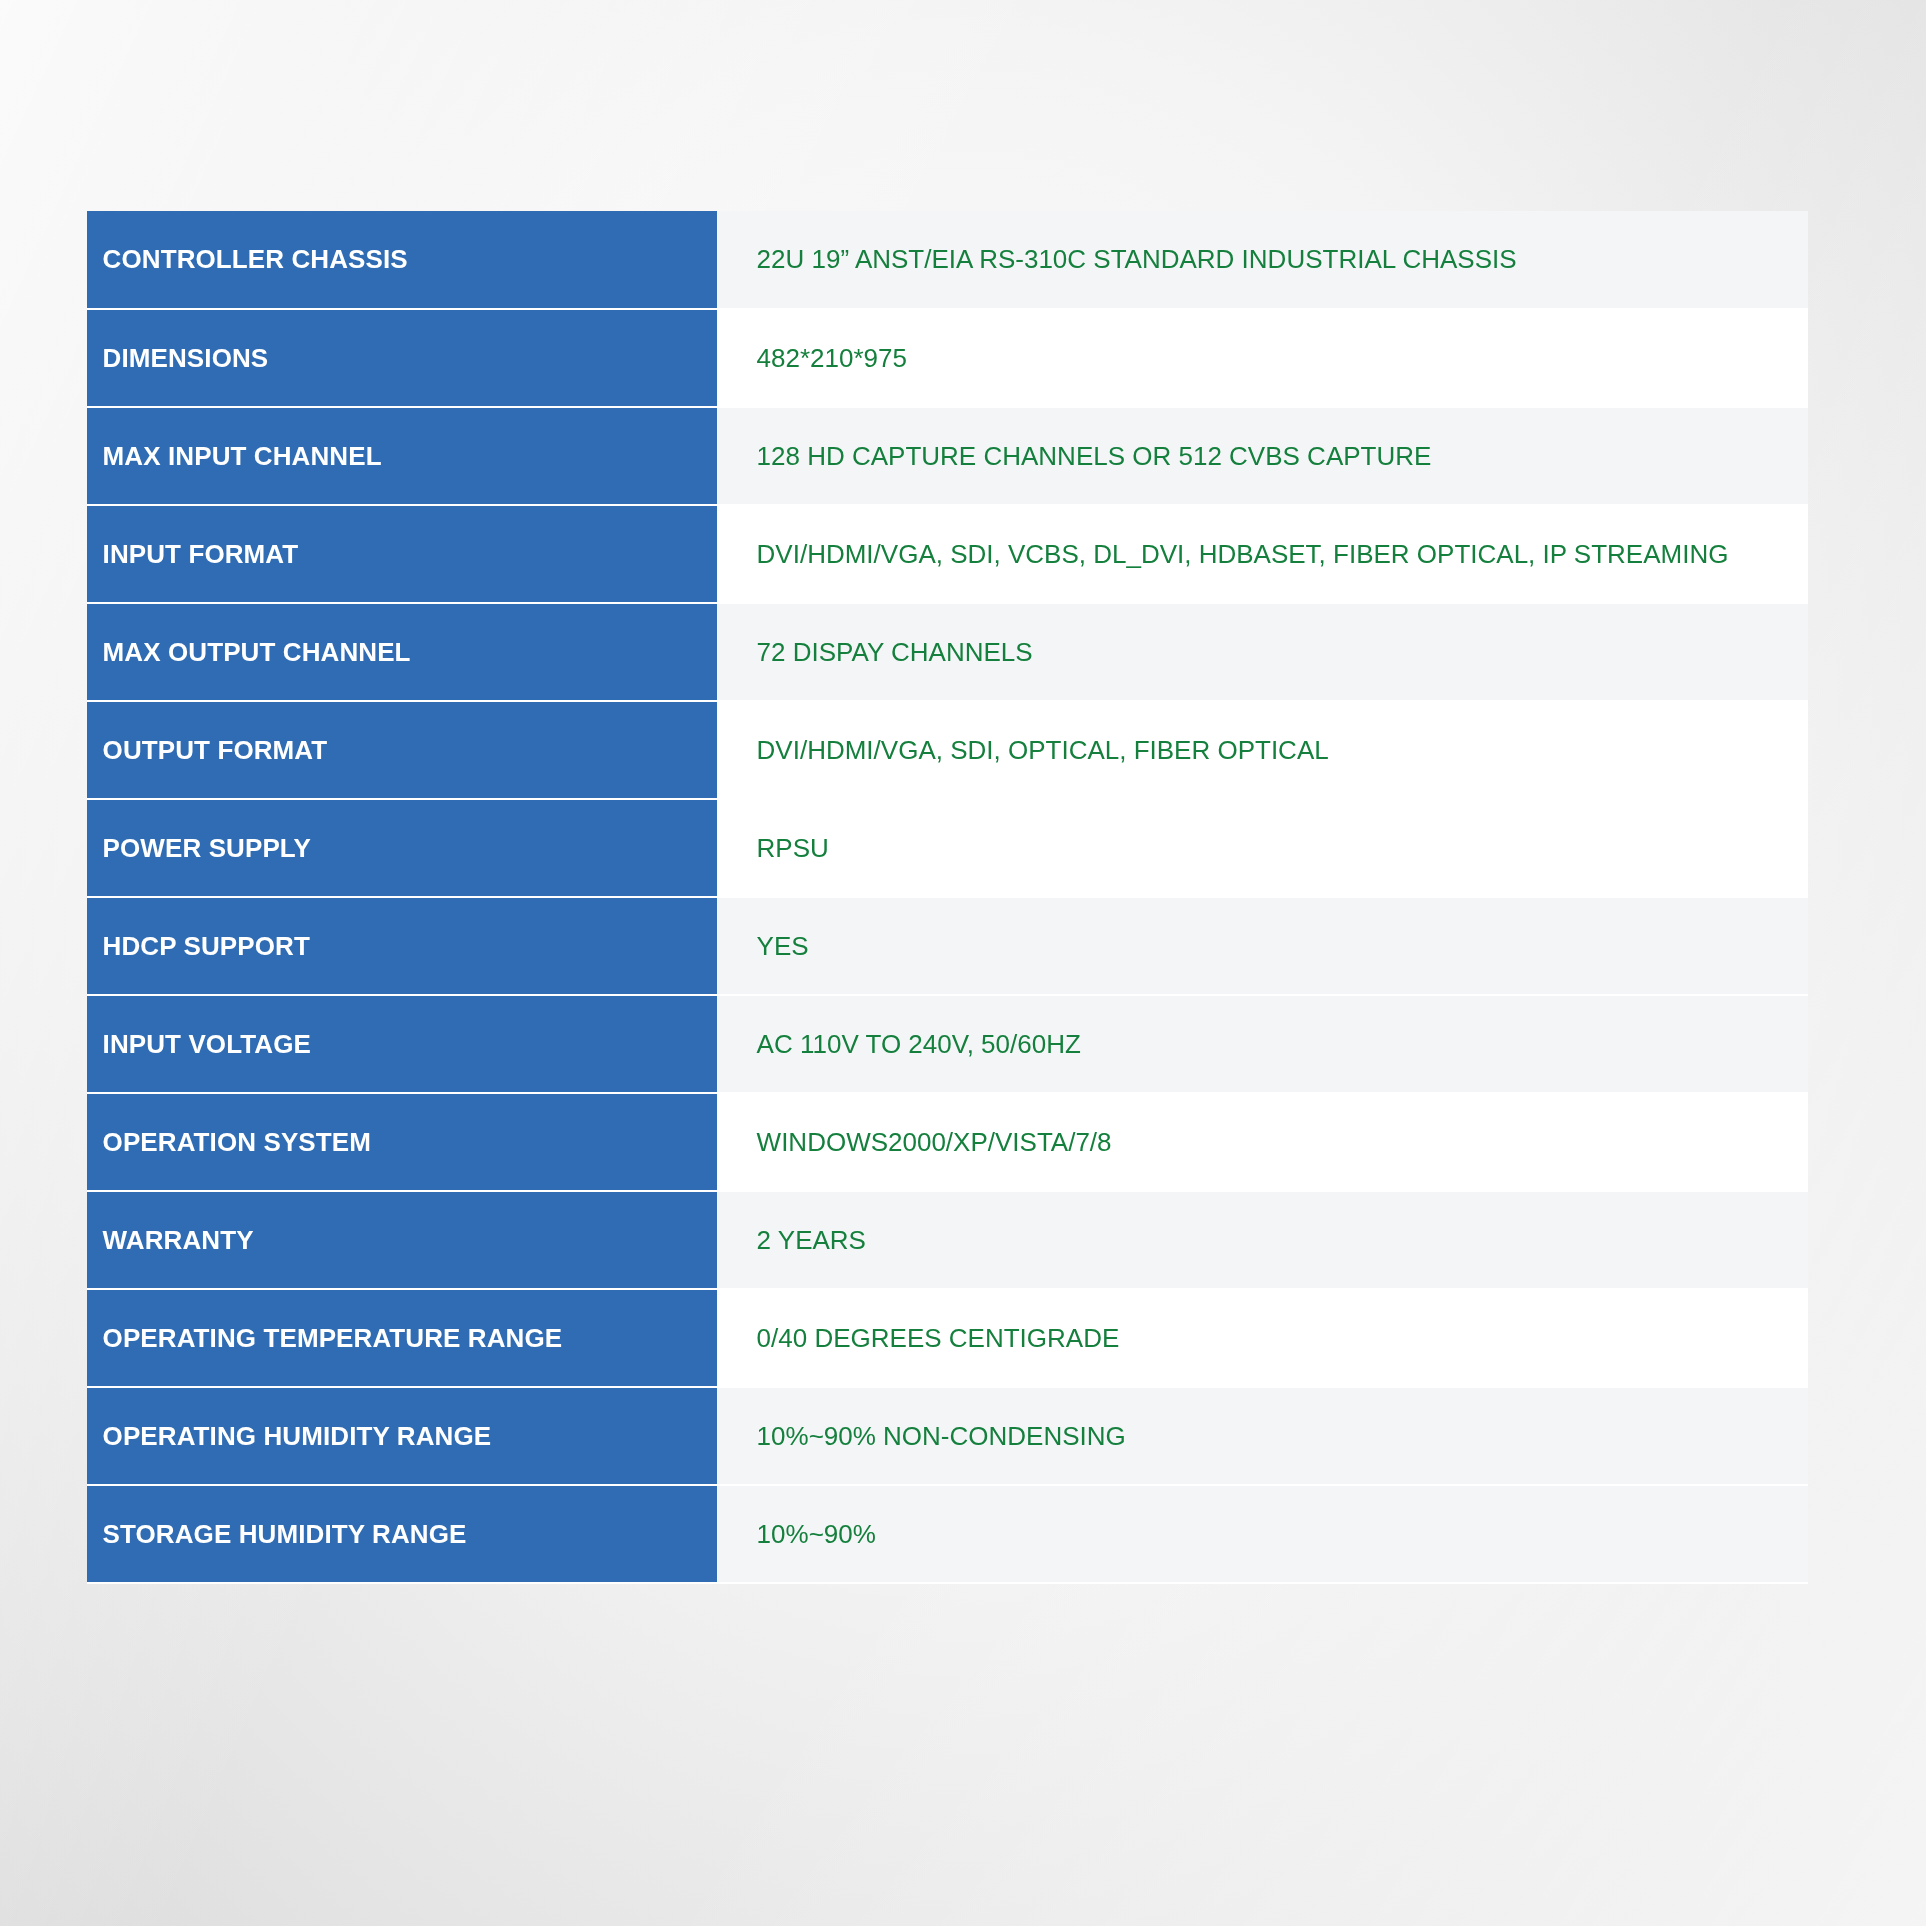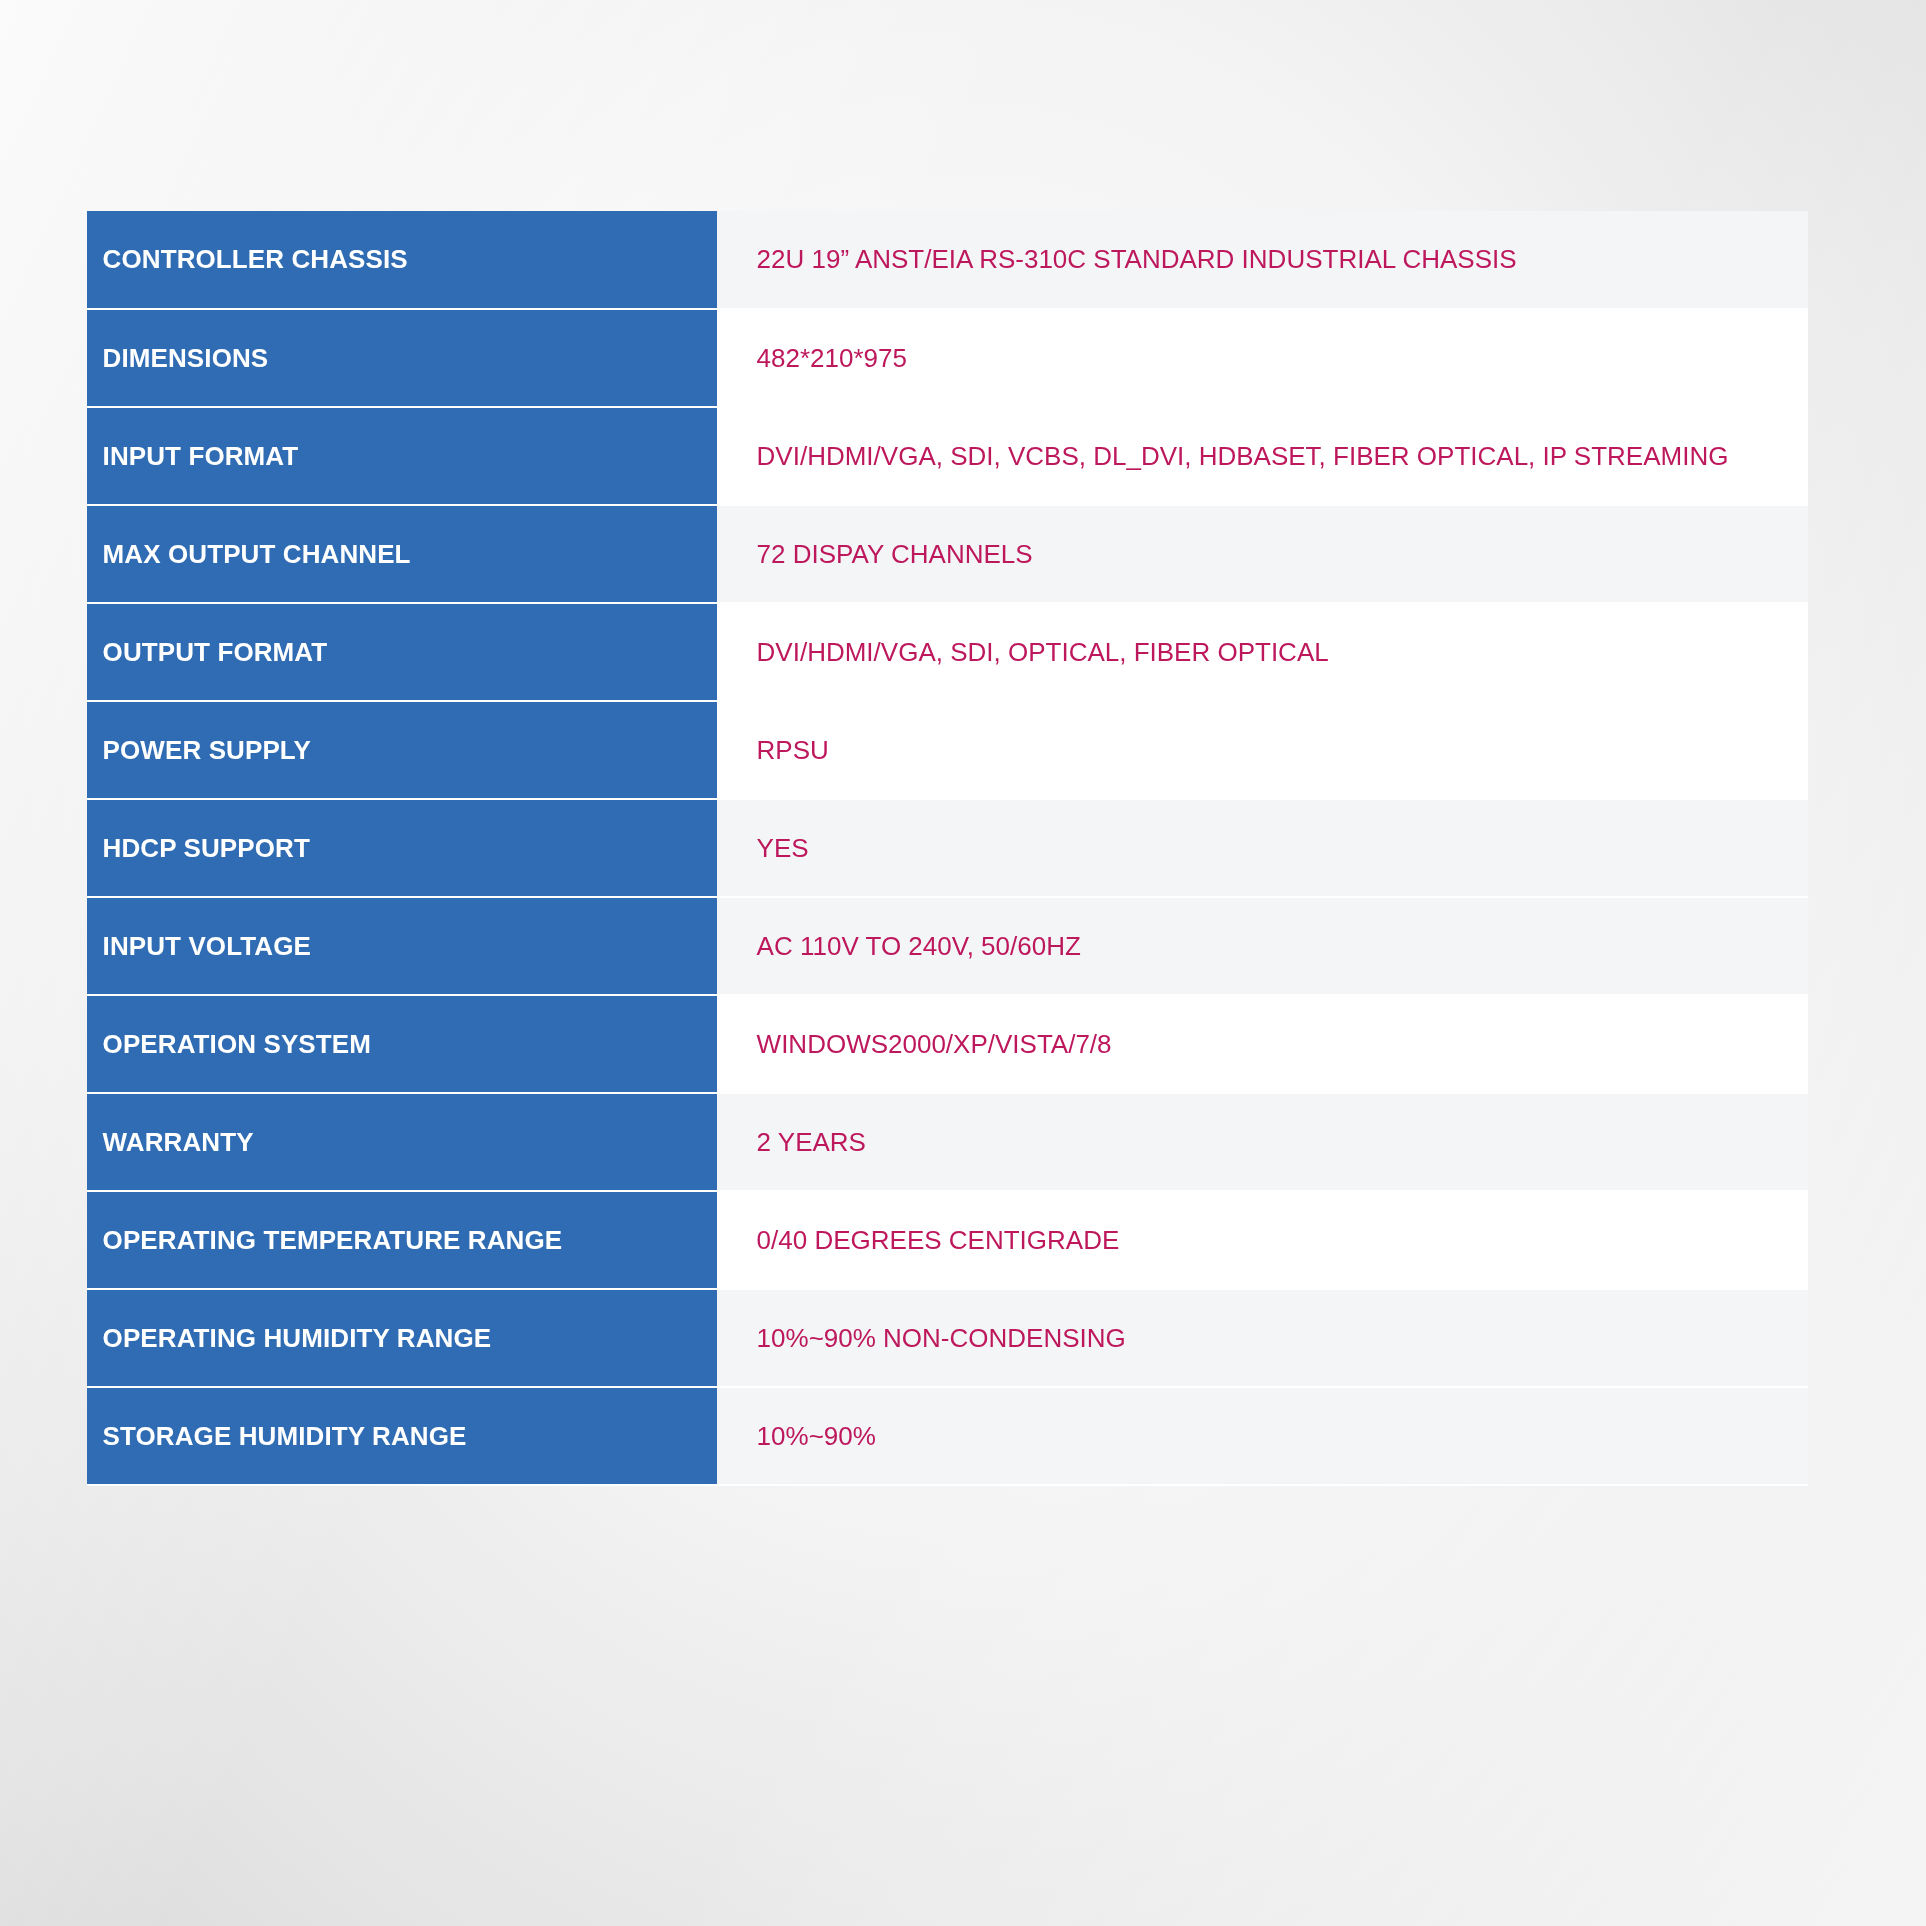--- a/index.html
+++ b/index.html
@@ -48,21 +48,21 @@
     font-size: 26px;
     font-weight: bold;
     letter-spacing: 0.1px;
     padding: 0 0 0 15.6px;
     border-bottom: 2.1px solid #ffffff;
     vertical-align: middle;
     white-space: nowrap;
   }
   .spec-value {
     background: #ffffff;
-    color: #be185d;
+    color: #15803d;
     font-size: 26px;
     font-weight: normal;
     padding: 0 15.6px 0 40px;
     border-bottom: 2.1px solid #ffffff;
     vertical-align: middle;
     white-space: nowrap;
   }
   .spec-row.alt .spec-value {
     background: #f3f5f7;
   }
@@ -84,20 +84,28 @@
         <td class="spec-value">
           <span class="spec-value-inner">22U 19” ANST/EIA RS-310C STANDARD INDUSTRIAL CHASSIS</span>
         </td>
       </tr>
       <tr class="spec-row">
         <td class="spec-label">
           <span class="spec-label-inner">DIMENSIONS</span>
         </td>
         <td class="spec-value">
           <span class="spec-value-inner">482*210*975</span>
+        </td>
+      </tr>
+      <tr class="spec-row alt">
+        <td class="spec-label">
+          <span class="spec-label-inner">MAX INPUT CHANNEL</span>
+        </td>
+        <td class="spec-value">
+          <span class="spec-value-inner">128 HD CAPTURE CHANNELS OR 512 CVBS CAPTURE</span>
         </td>
       </tr>
       <tr class="spec-row">
         <td class="spec-label">
           <span class="spec-label-inner">INPUT FORMAT</span>
         </td>
         <td class="spec-value">
           <span class="spec-value-inner">DVI/HDMI/VGA, SDI, VCBS, DL_DVI, HDBASET, FIBER OPTICAL, IP STREAMING</span>
         </td>
       </tr>

